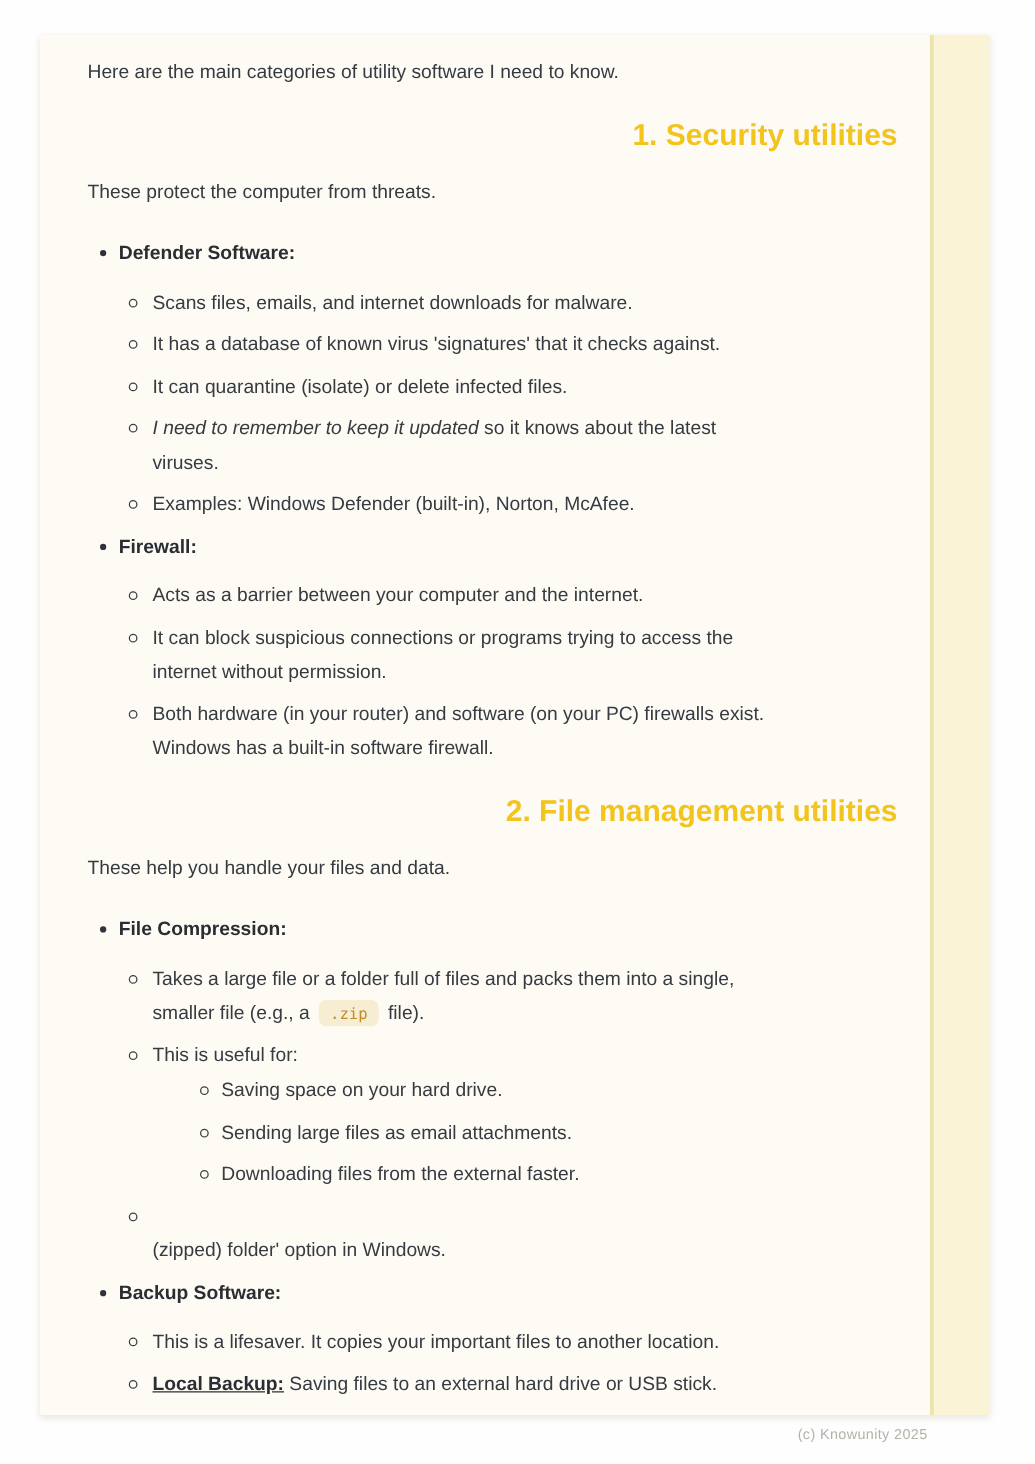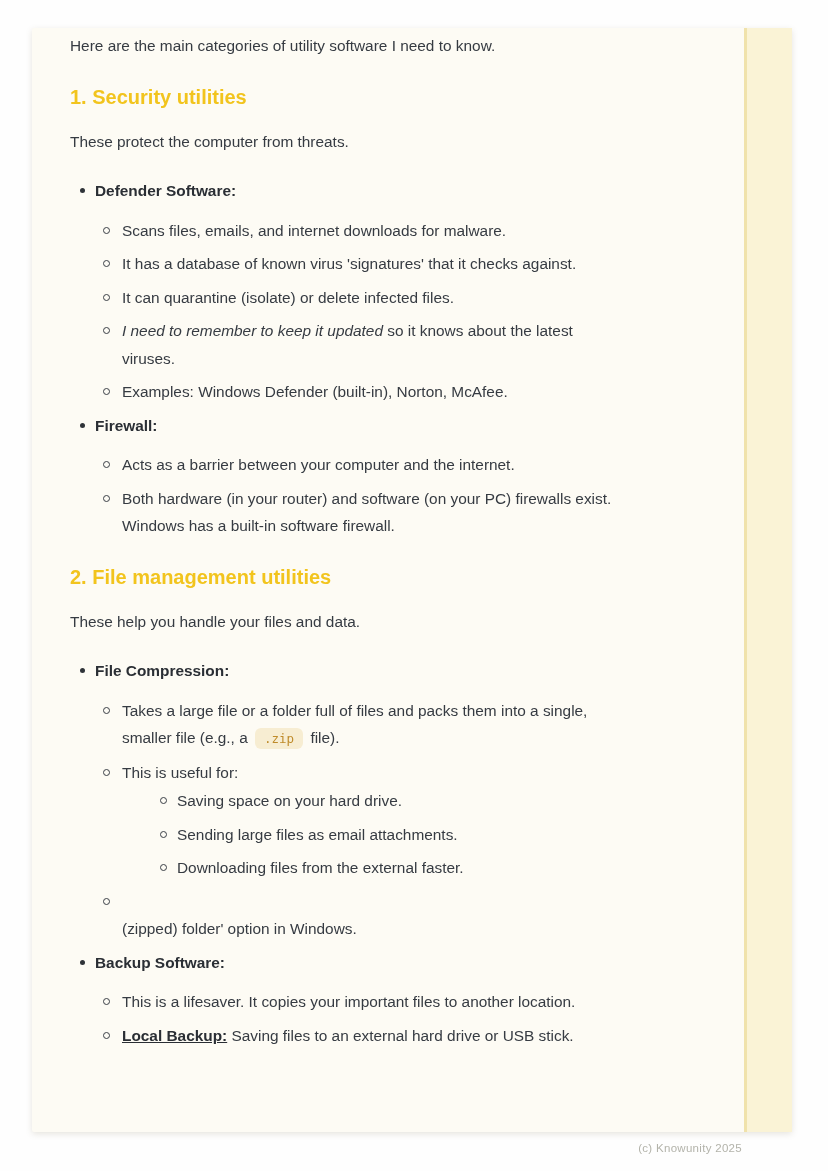--- a/index.html
+++ b/index.html
@@ -15,29 +15,30 @@
     background:var(--card-bg,#fdfbf4);
     box-shadow:0 2px 6px rgba(120,110,80,.18);
     border-radius:2px;
   }
   .edge-strip{
     position:absolute;top:0;right:0;width:45px;height:100%;
     background:var(--strip,#faf3d6);
     border-left:3px solid var(--strip-line,#f0e2ab);
   }
   .content{
-    position:absolute;left:38px;top:4px;width:648px;
+    position:absolute;left:38px;top:16px;width:648px;
     color:var(--body,#363b42);
     font-size:15.4px;line-height:27.5px;
   }
   .intro{margin:0 0 0 0;}
   h2.section-heading{
     color:var(--accent,#f2c41d);
-    font-size:20px;line-height:26px;font-weight:700;
+    font-size:24px;line-height:26px;font-weight:700;
     margin:24px 0 18px 0;
+    text-align:right;
   }
   p.section-desc{margin:0 0 22px 0;}
   ul{list-style:none;margin:0;padding:0;}
   ul.lvl1>li{position:relative;padding-left:25px;margin-bottom:2px;}
   .li-title{font-weight:700;color:#2a2e34;}
   .marker{position:absolute;display:block;}
   .disc{left:10px;top:11px;width:5px;height:5px;border-radius:50%;background:#2f3338;}
   .circle{width:5px;height:5px;border:1.6px solid #3a3f46;border-radius:50%;background:transparent;}
   ul.lvl2{margin:12px 0 0 0;}
   ul.lvl2>li{position:relative;padding-left:27px;margin-bottom:6px;}
@@ -76,20 +77,21 @@
           <ul class="lvl1">
             <li><span class="marker disc"></span><span class="li-title">Defender Software:</span><ul class="lvl2">
                 <li><span class="marker circle"></span><span><span>Scans files, emails, and internet downloads for malware.</span></span></li>
                 <li><span class="marker circle"></span><span><span>It has a database of known virus 'signatures' that it checks against.</span></span></li>
                 <li><span class="marker circle"></span><span><span>It can quarantine (isolate) or delete infected files.</span></span></li>
                 <li><span class="marker circle"></span><span><span class="it">I need to remember to keep it updated</span><span> so it knows about the latest</span><br><span>viruses.</span></span></li>
                 <li><span class="marker circle"></span><span><span>Examples: Windows Defender (built-in), Norton, McAfee.</span></span></li>
               </ul></li>
             <li><span class="marker disc"></span><span class="li-title">Firewall:</span><ul class="lvl2">
                 <li><span class="marker circle"></span><span><span>Acts as a barrier between your computer and the internet.</span></span></li>
+                <li><span class="marker circle"></span><span><span>It can block suspicious connections or programs trying to access the</span><br><span>internet without permission.</span></span></li>
                 <li><span class="marker circle"></span><span><span>Both hardware (in your router) and software (on your PC) firewalls exist.</span><br><span>Windows has a built-in software firewall.</span></span></li>
               </ul></li>
           </ul>
           <h2 class="section-heading">2. File management utilities</h2>
           <p class="section-desc">These help you handle your files and data.</p>
           <ul class="lvl1">
             <li><span class="marker disc"></span><span class="li-title">File Compression:</span><ul class="lvl2">
                 <li><span class="marker circle"></span><span><span>Takes a large file or a folder full of files and packs them into a single,</span><br><span>smaller file (e.g., a </span><code class="code-badge">.zip</code><span> file).</span></span></li>
                 <li><span class="marker circle"></span><span><span>This is useful for:</span></span><ul class="lvl3">
                     <li><span class="marker circle"></span><span><span>Saving space on your hard drive.</span></span></li>

